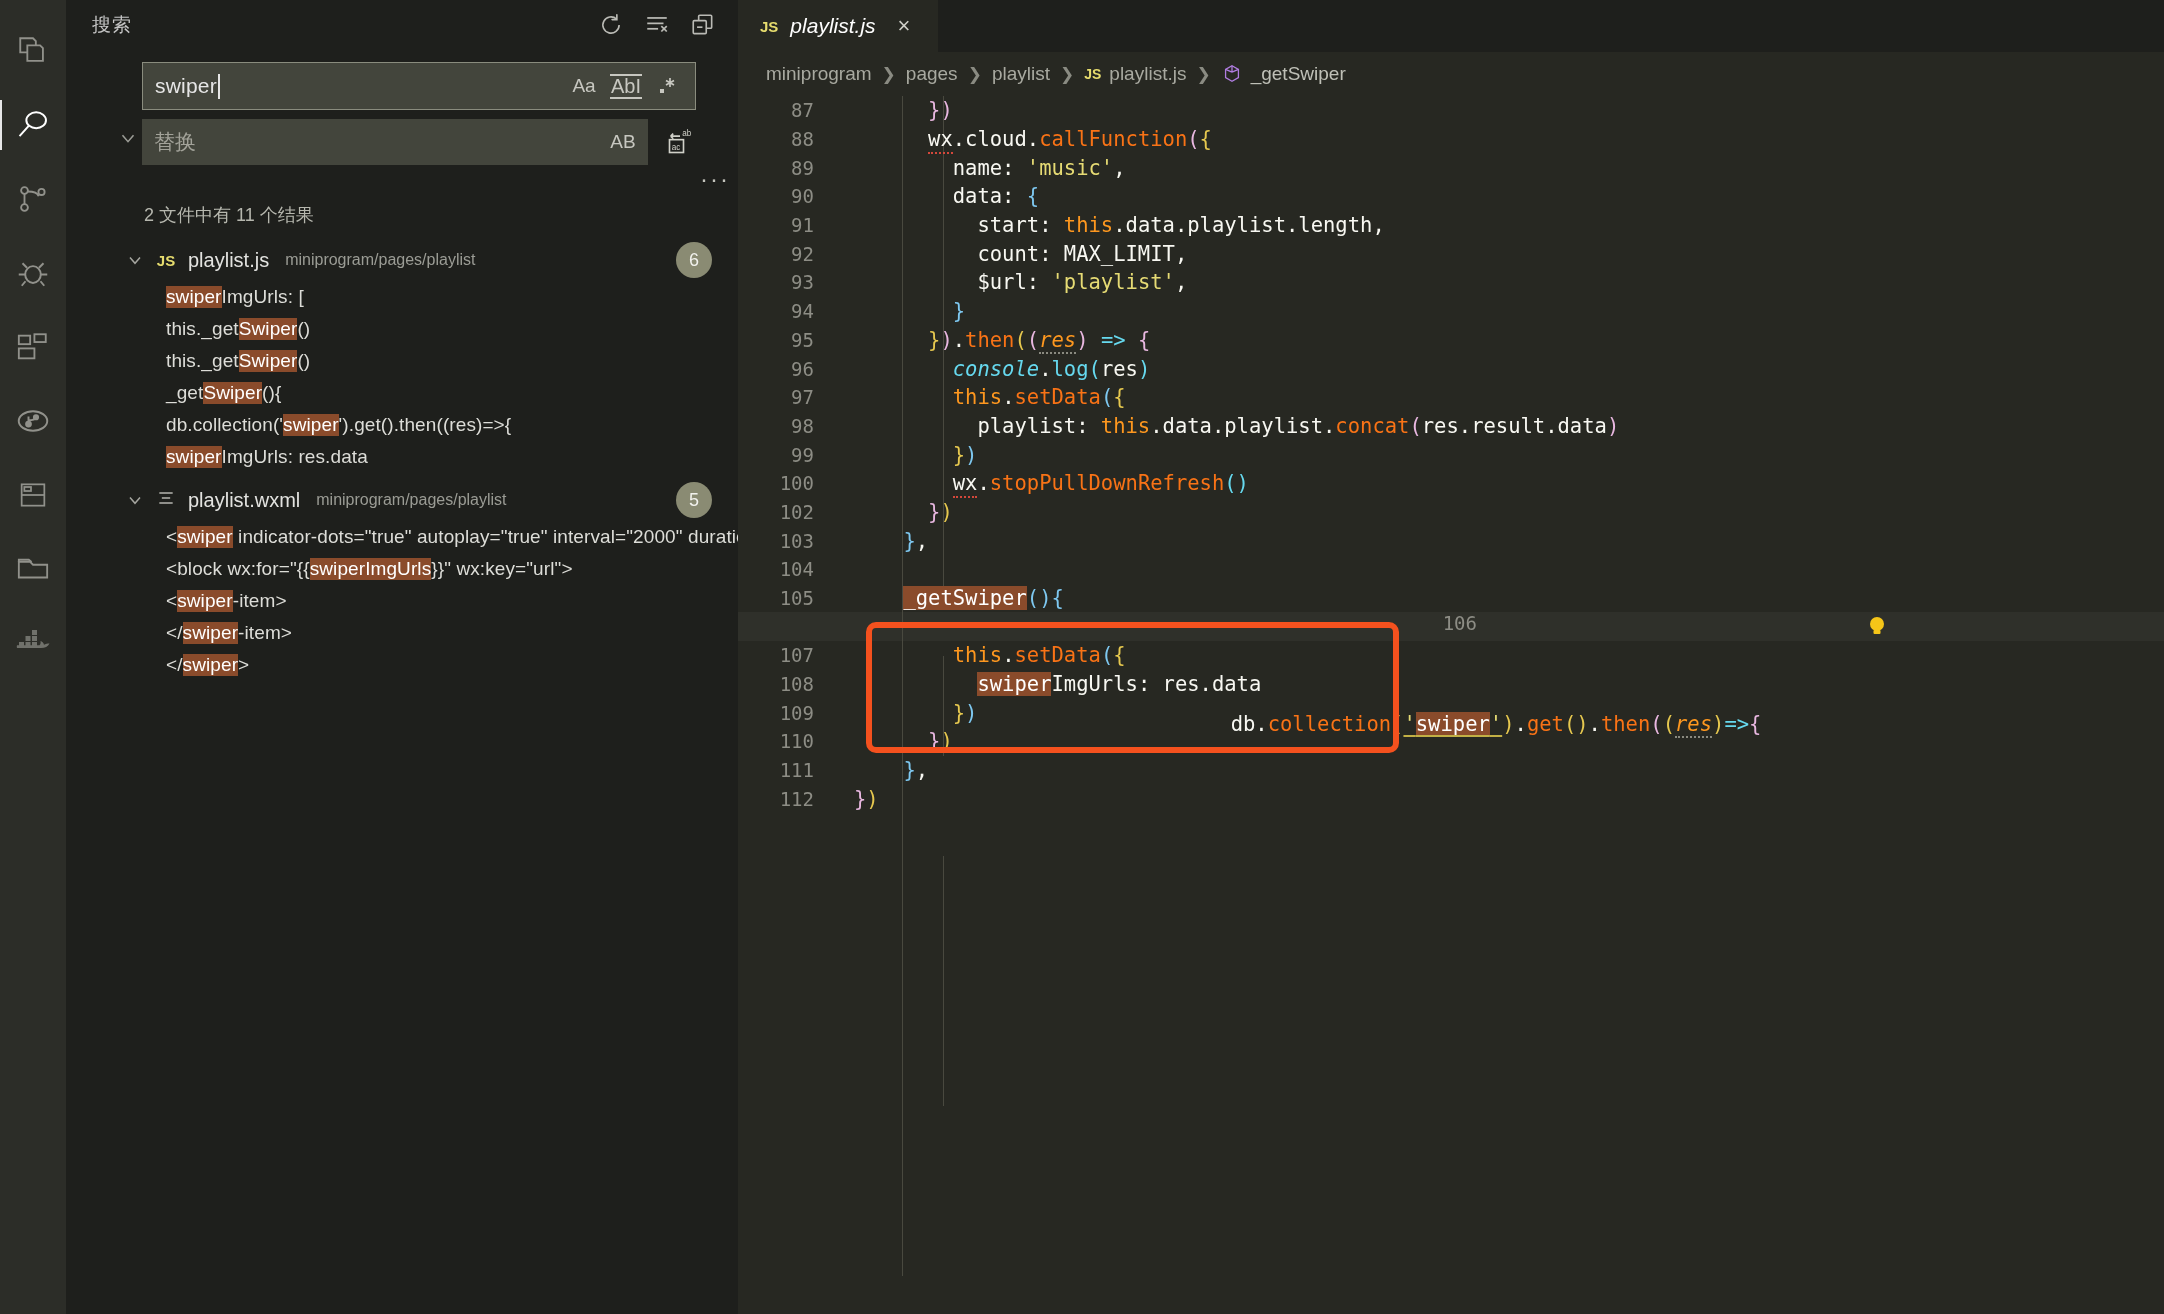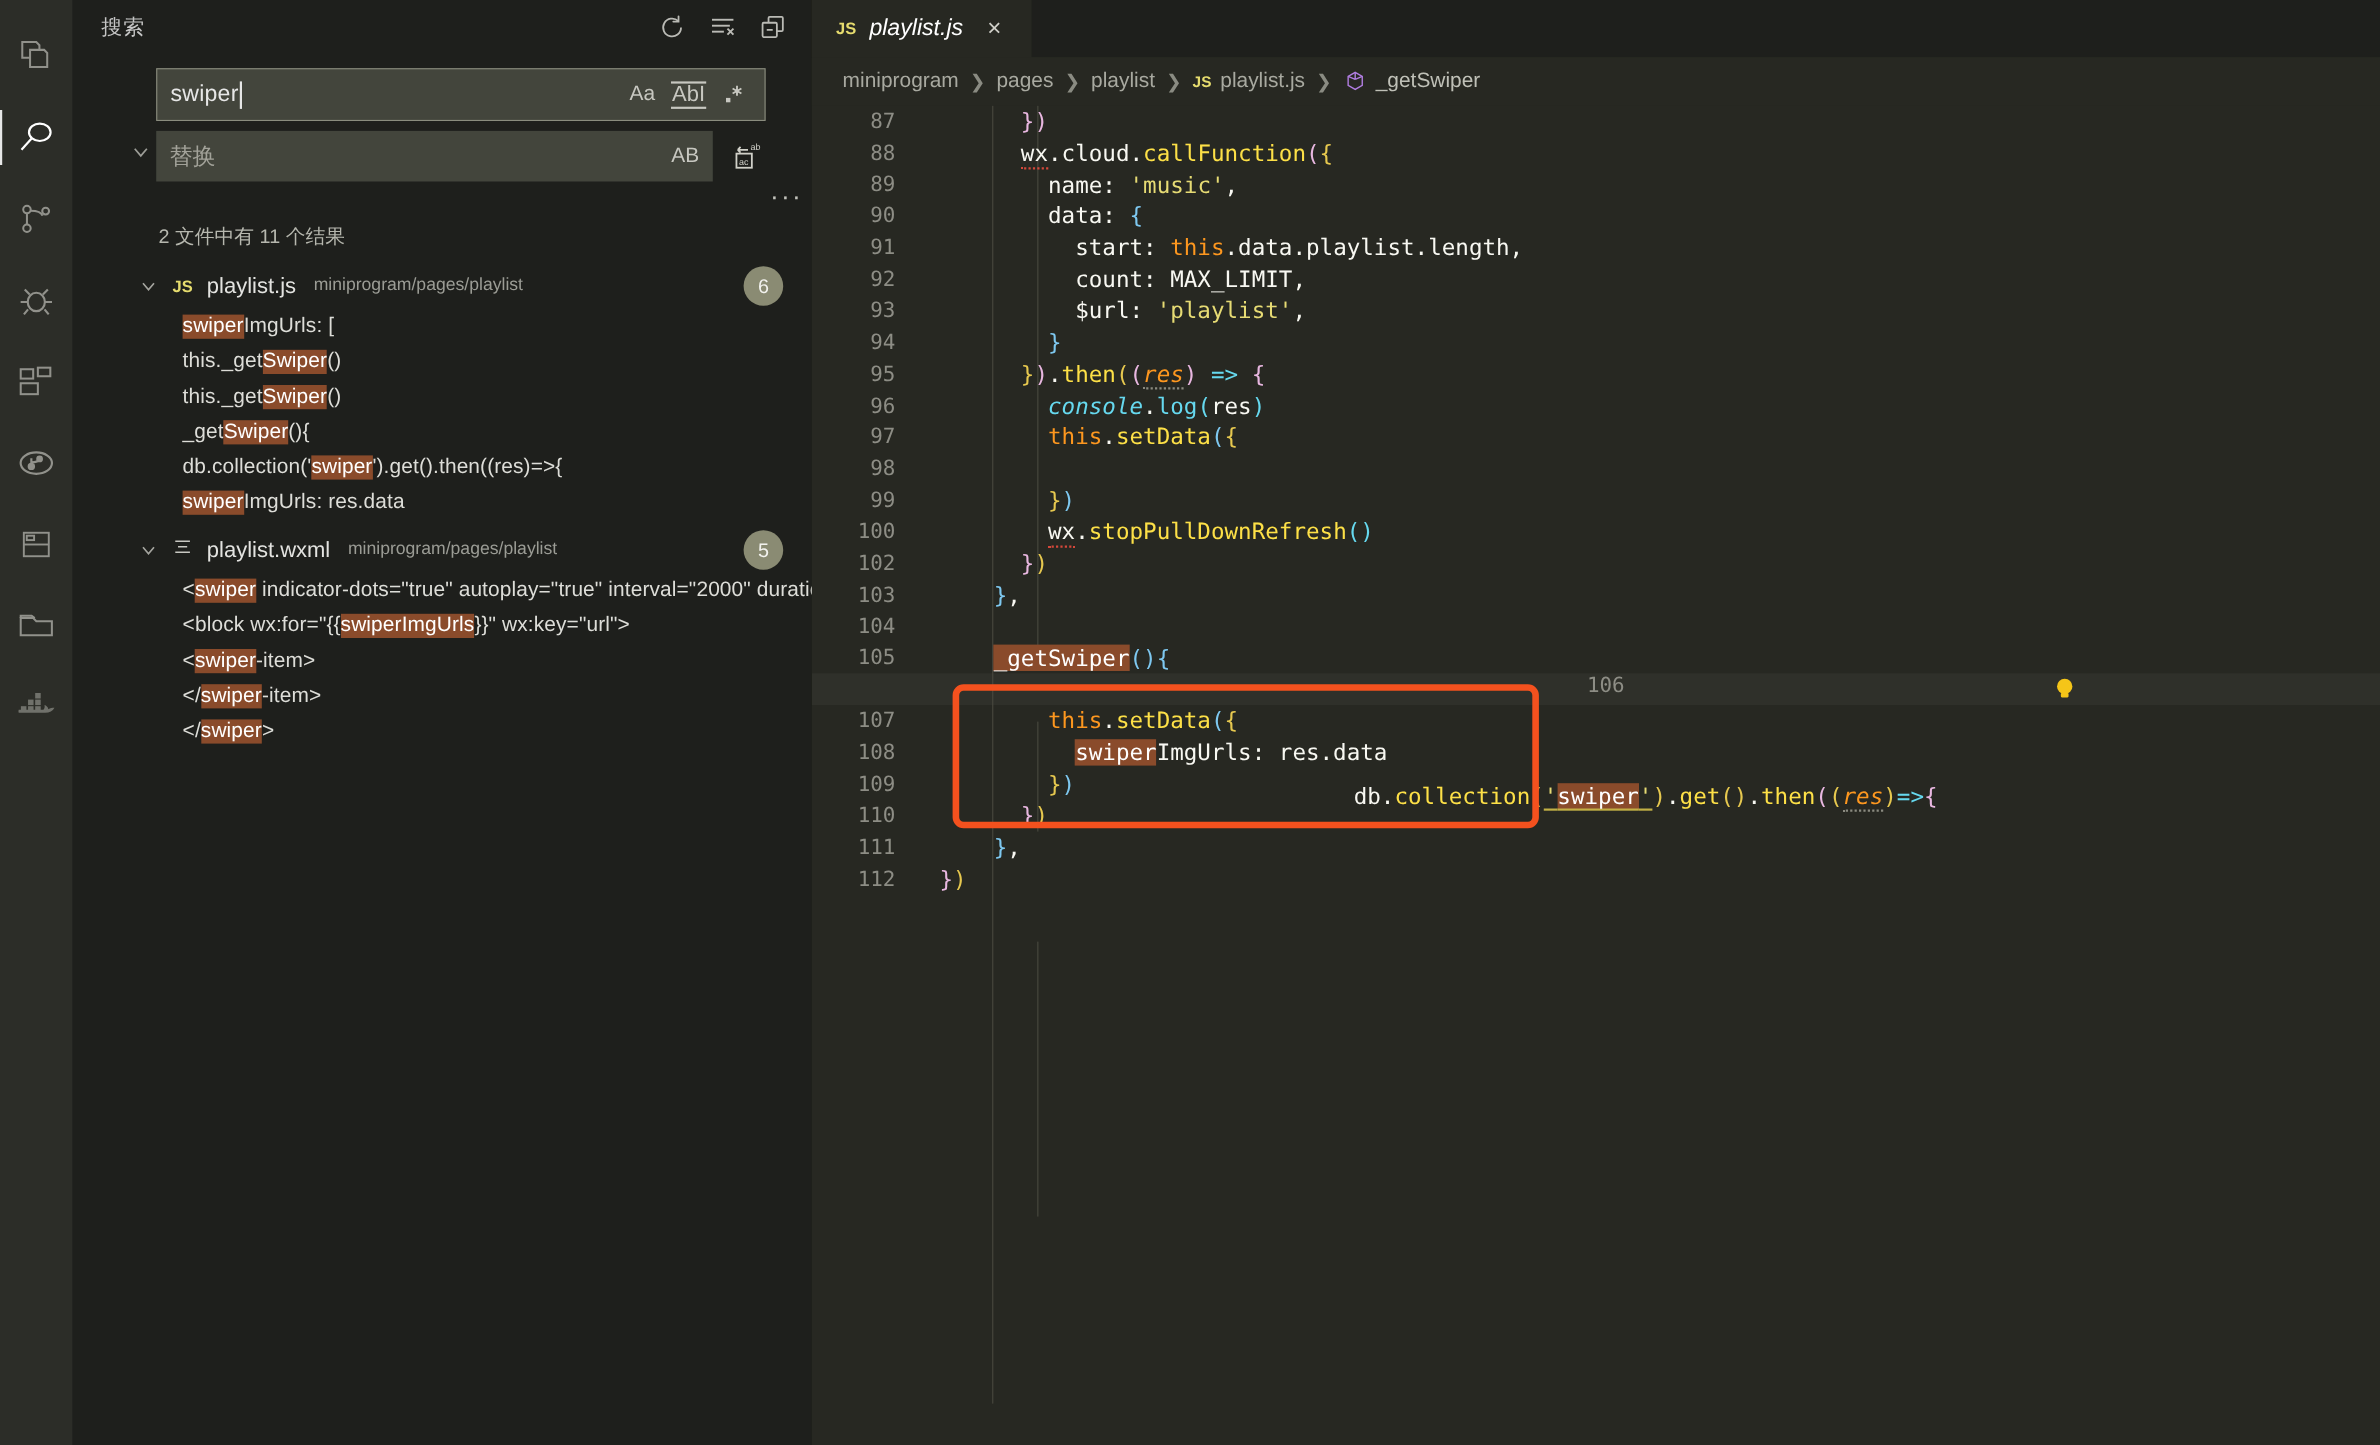--- a/index.html
+++ b/index.html
@@ -183,21 +183,21 @@
     color: #8d8d85;
     font-family: "DejaVu Sans Mono", monospace;
     font-size: 19px;
     flex: 0 0 100px;
   }
   .code-text { padding-left: 16px; position: relative; }
   .cur-line-bg { background: #2f302a; flex-direction: column; }
 
   
   .t-plain { color: #f8f8f2; }
-  .t-func  { color: #fde047; }
+  .t-func  { color: #f97316; }
   .t-str   { color: #e6db74; }
   .t-key   { color: #fd971f; }
   .t-const { color: #66d9ef; }
   .t-italic{ color: #66d9ef; font-style: italic; }
   .t-param { color: #fd971f; font-style: italic; }
   .t-p1    { color: #e8b7e0; }
   .t-p2    { color: #e6c84f; }
   .t-p3    { color: #7ec8f0; }
   .t-arrow { color: #66d9ef; }
   .t-match { background: #8a4b2b; color: #ffffff; }
@@ -545,20 +545,21 @@
         <div class="code-text">        <span class="t-italic">console</span><span class="t-plain">.</span><span class="t-const">log</span><span class="t-const">(</span><span class="t-plain">res</span><span class="t-const">)</span></div>
       </div>
 
       <div class="code-line">
         <div class="gutter">97</div>
         <div class="code-text">        <span class="t-key">this</span><span class="t-plain">.</span><span class="t-func">setData</span><span class="t-p3">(</span><span class="t-p2">{</span></div>
       </div>
 
       <div class="code-line">
         <div class="gutter">98</div>
+        <div class="code-text">          <span class="t-plain">playlist: </span><span class="t-key">this</span><span class="t-plain">.data.playlist.</span><span class="t-func">concat</span><span class="t-p1">(</span><span class="t-plain">res.result.data</span><span class="t-p1">)</span></div>
       </div>
 
       <div class="code-line">
         <div class="gutter">99</div>
         <div class="code-text">        <span class="t-p2">}</span><span class="t-p3">)</span></div>
       </div>
 
       <div class="code-line">
         <div class="gutter">100</div>
         <div class="code-text">        <span class="t-plain squiggle">wx</span><span class="t-plain">.</span><span class="t-func">stopPullDownRefresh</span><span class="t-const">()</span></div>

